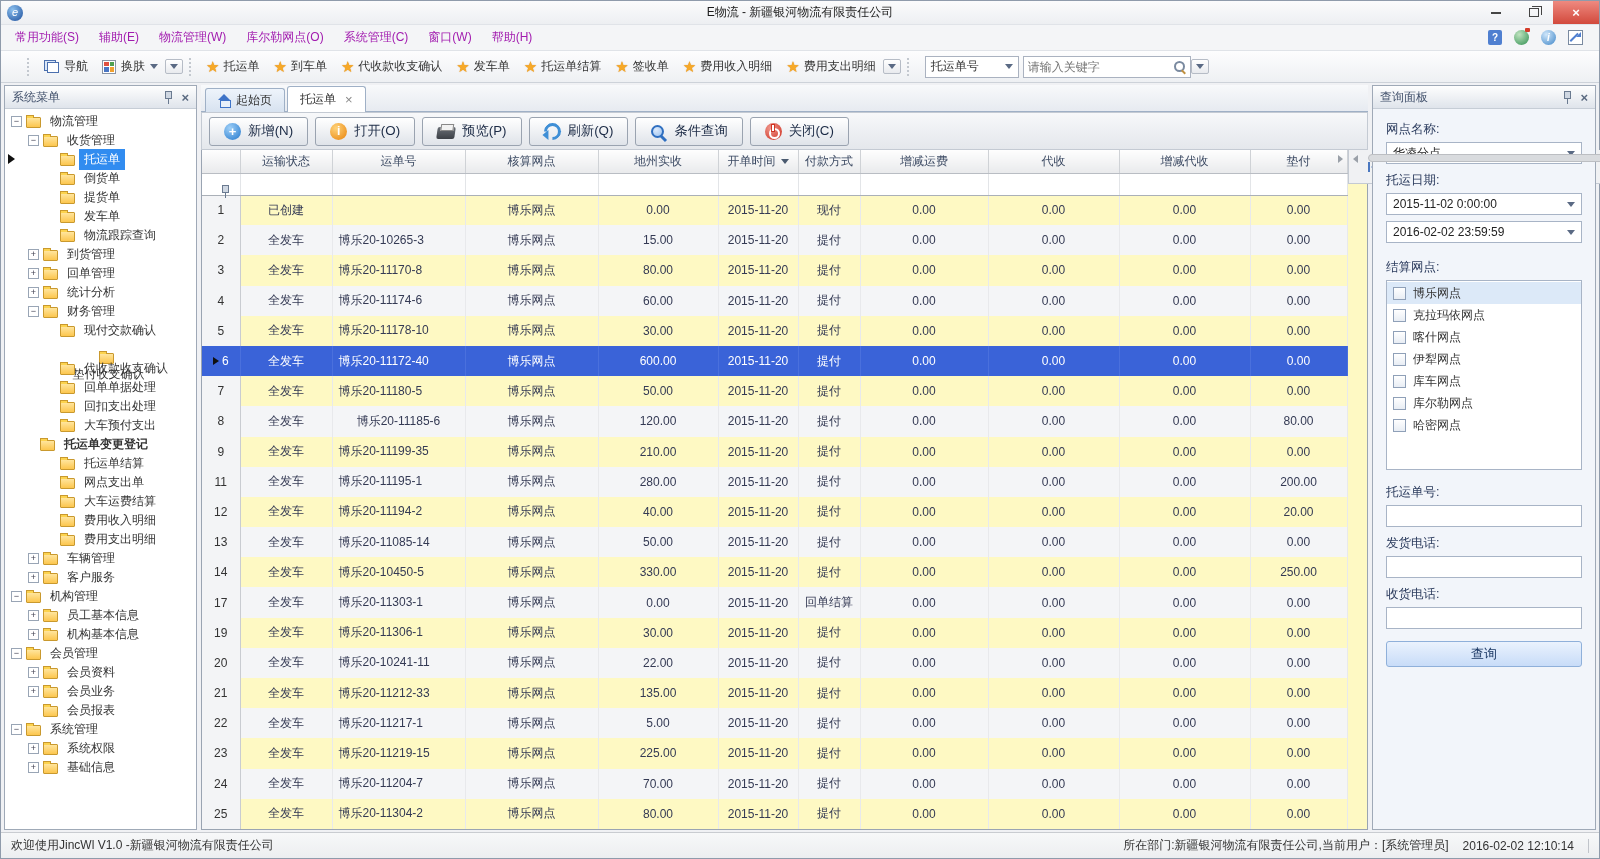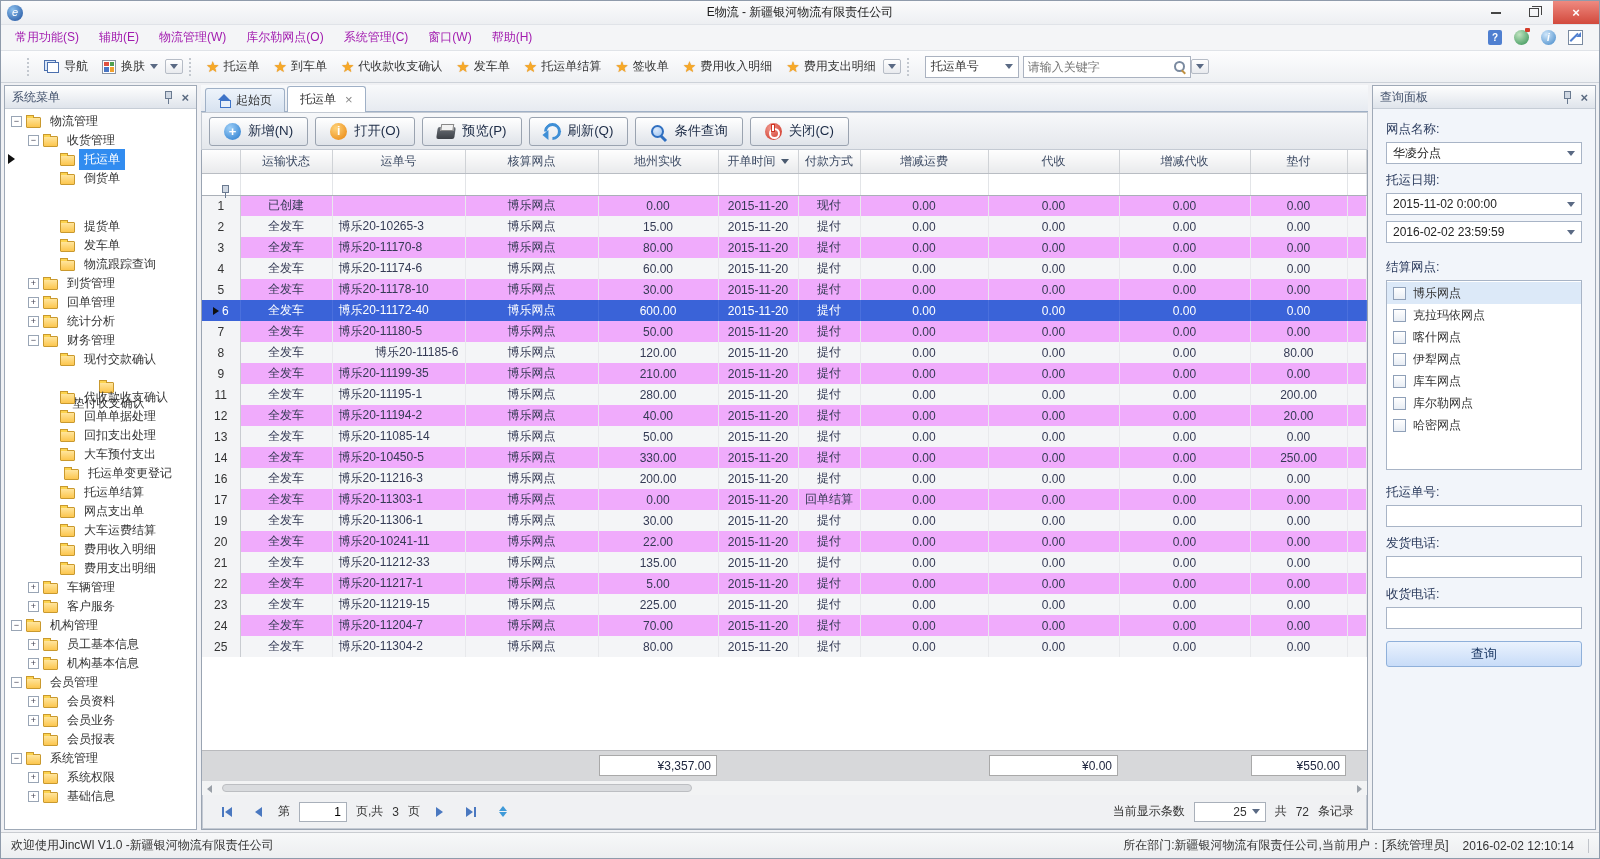--- a/index.html
+++ b/index.html
@@ -98,21 +98,21 @@
 .ai-refresh{border:3px solid #3f8fd6;border-left-color:transparent;transform:rotate(-45deg)}
 .ai-refresh::after{content:"";position:absolute;left:-5px;top:-2px;border-top:5px solid transparent;border-bottom:5px solid transparent;border-right:6px solid #3f8fd6;transform:rotate(45deg)}
 .ai-search{border-radius:0}
 .ai-search::before{content:"";position:absolute;left:1px;top:2px;width:9px;height:9px;border:2.5px solid #2f6fc0;border-radius:50%;background:radial-gradient(circle at 35% 30%,#dceafc,#9cc2ee)}
 .ai-search::after{content:"";position:absolute;right:0;bottom:0;width:7px;height:3px;background:#2f6fc0;transform:rotate(45deg)}
 .ai-power{background:radial-gradient(circle at 35% 30%,#f09a90,#cc2a1a)}
 .ai-power::before{content:"";position:absolute;left:4px;top:5px;width:7px;height:7px;border:2px solid #fff;border-radius:50%}
 .ai-power::after{content:"";position:absolute;left:7.5px;top:2px;width:2px;height:6px;background:#fff;box-shadow:0 0 0 1px rgba(204,42,26,.9)}
 
 
-.grid-area{flex:1;display:flex;flex-direction:column;border:1px solid #9aa4b2;border-top:none;background:#f0abfc;min-height:0}
+.grid-area{flex:1;display:flex;flex-direction:row;border:1px solid #9aa4b2;border-top:none;background:#fef9c3;min-height:0}
 table{width:100%;border-collapse:collapse;table-layout:fixed}
 thead th{height:23px;background:linear-gradient(#fefefe,#e9eaec);border-right:1px solid #cfd2d6;border-bottom:1px solid #b9bdc3;color:#3c4a63;font-weight:normal;font-size:12px;overflow:hidden;white-space:nowrap}
 thead th .hwrap{display:flex;align-items:center;justify-content:center;gap:5px}
 .sort-arrow{width:0;height:0;border-left:4px solid transparent;border-right:4px solid transparent;border-top:5px solid #4a5a70}
 tr.filter-row td{height:22px;border-right:1px solid #e3e5e8;border-bottom:1px solid #aab0b8;background:#fff}
 tr.filter-row td:first-child{text-align:center}
 tbody td{height:21px;border-right:1px solid #e8e9ec;color:#343a54;font-size:12px;padding:0 6px;overflow:hidden;white-space:nowrap}
 tbody tr:nth-child(even) td{background:#f4f5f7}
 tbody td.rownum{background:#f3f4f6 !important;border-right:1px solid #c9ccd1;color:#333;text-align:center;padding:0 3px}
 tbody tr.selected td{background:#3a63d8 !important;color:#fff;border-right-color:#4a70dd}
@@ -290,21 +290,21 @@
             <span class="tree-marker"></span>
             <span class="expander-sp"></span>
             <span class="folder-icon"></span>
             <span class="tree-label">托运单</span>
           </div>
           <div class="tree-item" style="padding-left: 40px;">
             <span class="expander-sp"></span>
             <span class="folder-icon"></span>
             <span class="tree-label">倒货单</span>
           </div>
-          <div class="tree-item" style="padding-left: 40px; margin-top: 29px;">
+          <div class="tree-item" style="padding-left: 40px;">
             <span class="expander-sp"></span>
             <span class="folder-icon"></span>
             <span class="tree-label">提货单</span>
           </div>
           <div class="tree-item" style="padding-left: 40px;">
             <span class="expander-sp"></span>
             <span class="folder-icon"></span>
             <span class="tree-label">发车单</span>
           </div>
           <div class="tree-item" style="padding-left: 40px;">
@@ -355,21 +355,21 @@
           <div class="tree-item" style="padding-left: 40px;">
             <span class="expander-sp"></span>
             <span class="folder-icon"></span>
             <span class="tree-label">回扣支出处理</span>
           </div>
           <div class="tree-item" style="padding-left: 40px;">
             <span class="expander-sp"></span>
             <span class="folder-icon"></span>
             <span class="tree-label">大车预付支出</span>
           </div>
-          <div class="tree-item" style="padding-left: 44px;">
+          <div class="tree-item" style="padding-left: 20px; font-weight: bold;">
             <span class="expander-sp"></span>
             <span class="folder-icon"></span>
             <span class="tree-label">托运单变更登记</span>
           </div>
           <div class="tree-item" style="padding-left: 40px;">
             <span class="expander-sp"></span>
             <span class="folder-icon"></span>
             <span class="tree-label">托运单结算</span>
           </div>
           <div class="tree-item" style="padding-left: 40px;">
@@ -713,21 +713,21 @@
                 <td style="text-align: center;">0.00</td>
                 <td></td>
               </tr>
               <tr>
                 <td class="rownum">
                   <span class="rownum-inner">
                     <span>8</span>
                   </span>
                 </td>
                 <td style="text-align: center;">全发车</td>
-                <td style="text-align: right; margin-left: 35px;">博乐20-11185-6</td>
+                <td style="text-align: center; margin-left: 35px;">博乐20-11185-6</td>
                 <td style="text-align: center;">博乐网点</td>
                 <td style="text-align: center;">120.00</td>
                 <td style="text-align: center;">2015-11-20</td>
                 <td style="text-align: center;">提付</td>
                 <td style="text-align: center;">0.00</td>
                 <td style="text-align: center;">0.00</td>
                 <td style="text-align: center;">0.00</td>
                 <td style="text-align: center;">80.00</td>
                 <td></td>
               </tr>
@@ -812,38 +812,20 @@
                 <td style="text-align: center;">全发车</td>
                 <td style="text-align: left;">博乐20-10450-5</td>
                 <td style="text-align: center;">博乐网点</td>
                 <td style="text-align: center;">330.00</td>
                 <td style="text-align: center;">2015-11-20</td>
                 <td style="text-align: center;">提付</td>
                 <td style="text-align: center;">0.00</td>
                 <td style="text-align: center;">0.00</td>
                 <td style="text-align: center;">0.00</td>
                 <td style="text-align: center;">250.00</td>
-                <td></td>
-              </tr>
-              <tr>
-                <td class="rownum">
-                  <span class="rownum-inner">
-                    <span>16</span>
-                  </span>
-                </td>
-                <td style="text-align: center;">全发车</td>
-                <td style="text-align: left;">博乐20-11216-3</td>
-                <td style="text-align: center;">博乐网点</td>
-                <td style="text-align: center;">200.00</td>
-                <td style="text-align: center;">2015-11-20</td>
-                <td style="text-align: center;">提付</td>
-                <td style="text-align: center;">0.00</td>
-                <td style="text-align: center;">0.00</td>
-                <td style="text-align: center;">0.00</td>
-                <td style="text-align: center;">0.00</td>
                 <td></td>
               </tr>
               <tr>
                 <td class="rownum">
                   <span class="rownum-inner">
                     <span>17</span>
                   </span>
                 </td>
                 <td style="text-align: center;">全发车</td>
                 <td style="text-align: left;">博乐20-11303-1</td>

